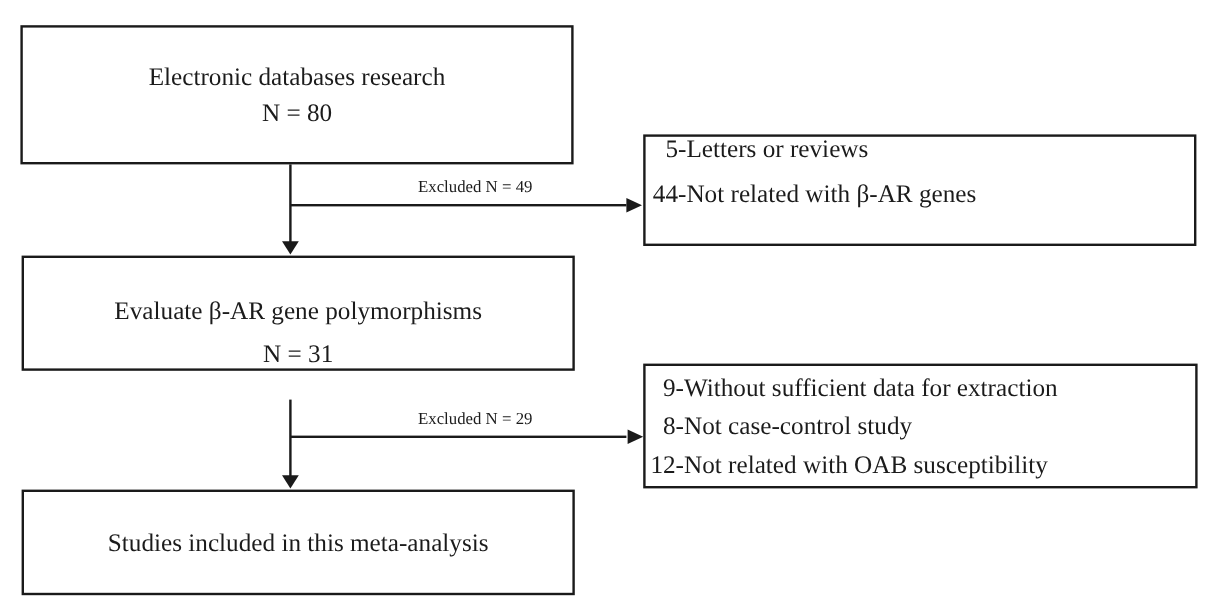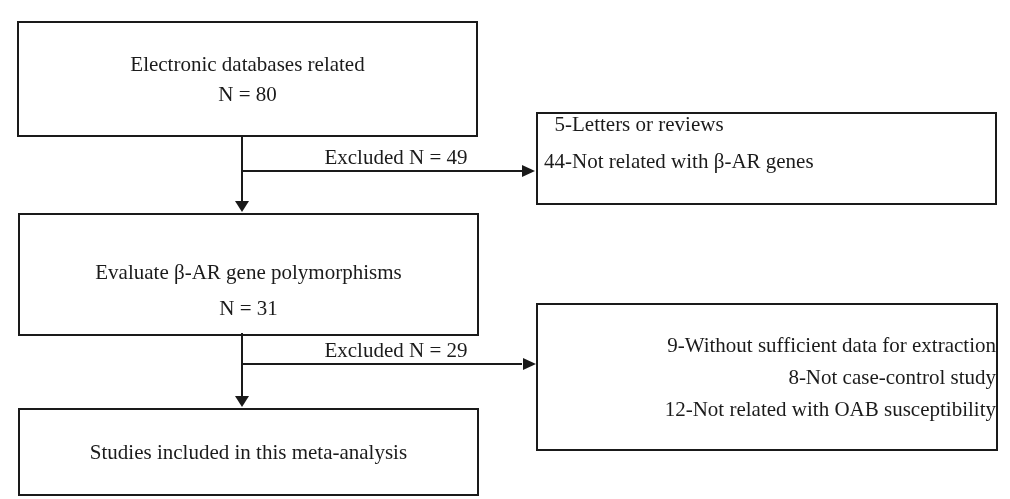--- a/index.html
+++ b/index.html
@@ -25,30 +25,30 @@
     display: block;
     font-size: 21px;
     white-space: pre;
   }
   .box.centered .line { text-align: center; }
   .box.leftcol .line { text-align: left; }
 
   #box-search   { left: 17px;  top: 21px;  width: 461px; height: 116px; }
   #box-search .line { line-height: 30px; }
 
-  #box-evaluate { left: 18px;  top: 213px; width: 461px; height: 123px; padding-top: 31px; }
+  #box-evaluate { left: 18px;  top: 213px; width: 461px; height: 96px; padding-top: 31px; }
   #box-evaluate .line { line-height: 36px; }
 
   #box-included { left: 18px;  top: 408px; width: 461px; height: 88px; }
   #box-included .line { line-height: 30px; }
 
   #box-excluded-1 { left: 536px; top: 112px; width: 461px; height: 93px; padding-left: 6px; padding-bottom: 32px; }
   #box-excluded-1 .line { line-height: 37px; }
 
-  #box-excluded-2 { left: 536px; top: 303px; width: 462px; height: 148px; padding-left: 4px; align-items: flex-end; }
+  #box-excluded-2 { left: 536px; top: 303px; width: 462px; height: 104px; padding-left: 4px; }
   #box-excluded-2 .line { line-height: 32px; }
 
   .vline, .hline { position: absolute; background: #1a1a1a; }
   #vline-1 { left: 241px; top: 137px; width: 2px; height: 65px; }
   #hline-1 { left: 242px; top: 170px; width: 280px; height: 2px; }
   #vline-2 { left: 241px; top: 333px; width: 2px; height: 64px; }
   #hline-2 { left: 242px; top: 363px; width: 280px; height: 2px; }
 
   .arrow-down {
     position: absolute; width: 0; height: 0;
@@ -65,33 +65,33 @@
     border-bottom: 6px solid transparent;
     border-left: 13px solid #1a1a1a;
   }
   #arrow-right-1 { left: 522px; top: 165px; }
   #arrow-right-2 { left: 523px; top: 358px; }
 
   .branch-label {
     position: absolute;
     width: 200px;
     text-align: center;
-    font-size: 21px;
+    font-size: 14px;
     line-height: 24px;
   }
   #label-excluded-1 { left: 296px; top: 145px; }
   #label-excluded-2 { left: 296px; top: 338px; }
 </style>
 </head>
 <body>
 
 <div class="canvas">
 
   <div class="box centered leftcol-none" id="box-search">
-    <span class="line" style="text-align:center">Electronic databases related</span>
+    <span class="line" style="text-align:center">Electronic databases research</span>
     <span class="line" style="">N = 80</span>
   </div>
 
   <div class="vline" id="vline-1"></div>
   <div class="arrow-down" id="arrow-down-1"></div>
 
   <div class="hline" id="hline-1"></div>
   <div class="arrow-right" id="arrow-right-1"></div>
   <div class="branch-label" id="label-excluded-1">Excluded N = 49</div>
 

